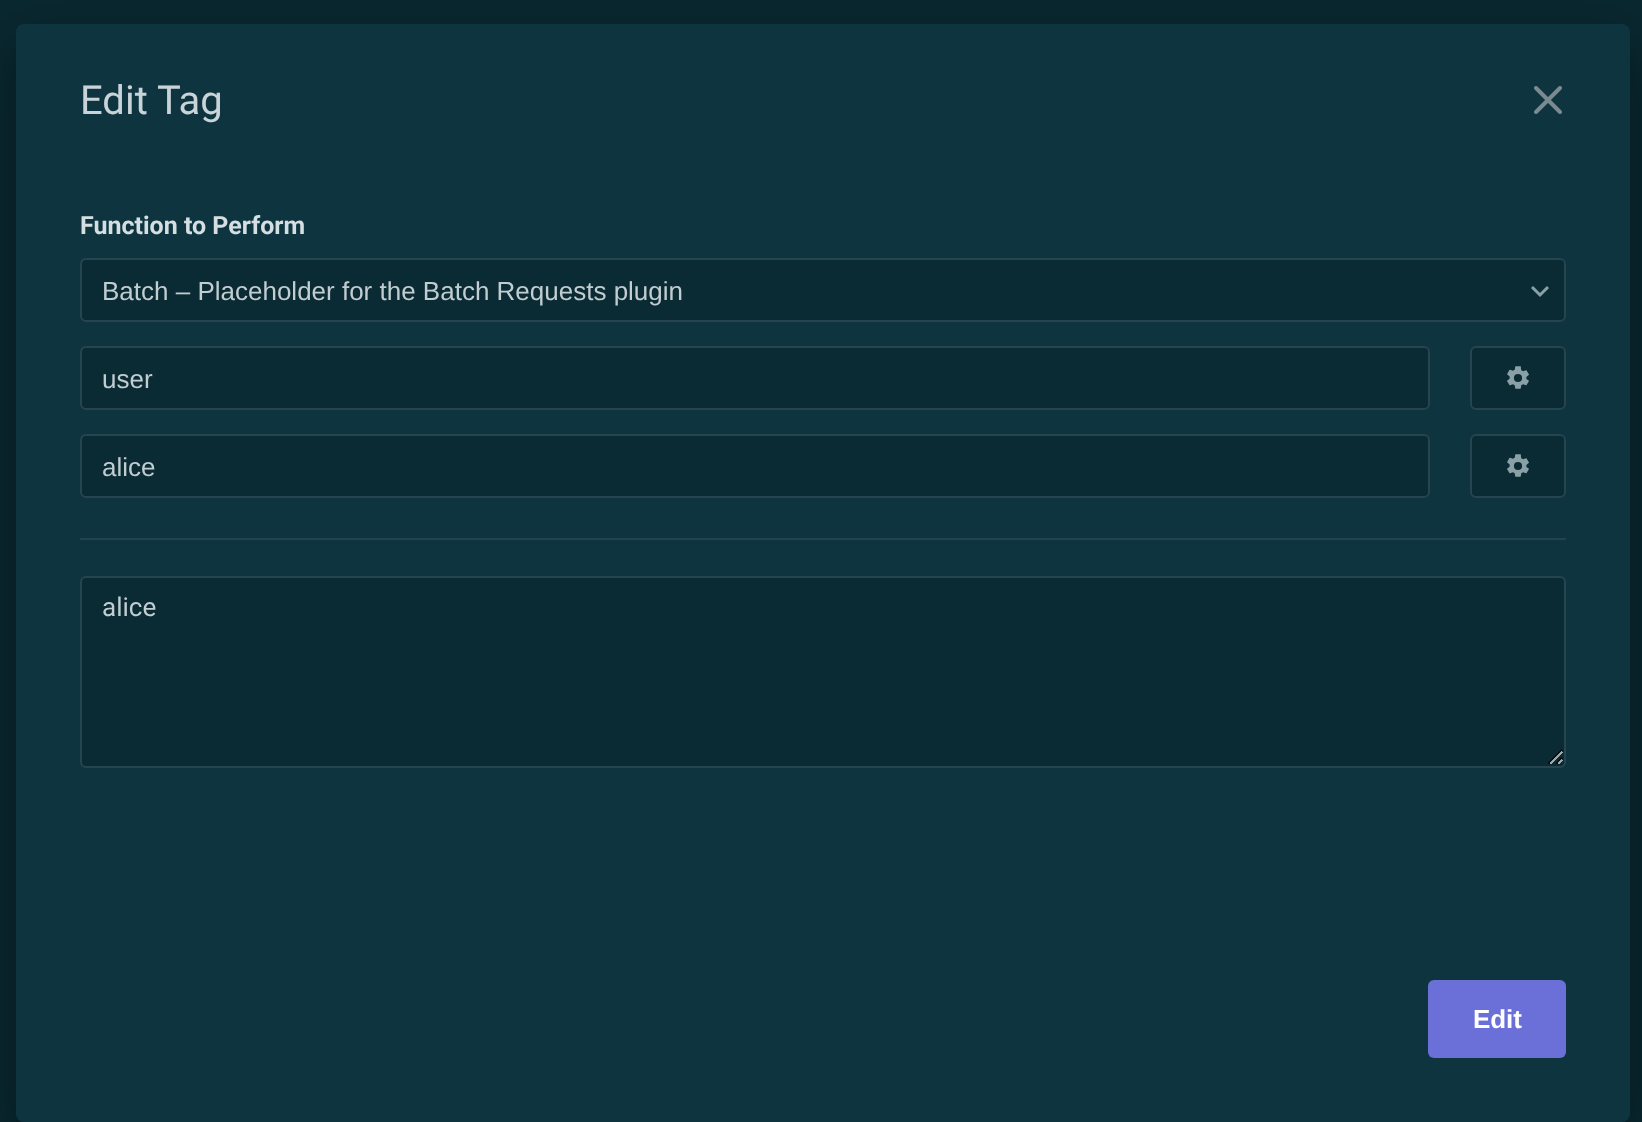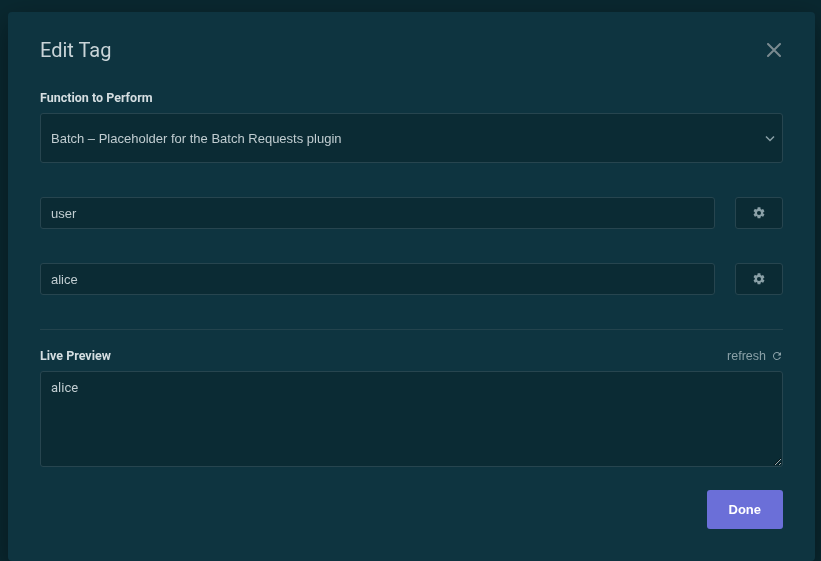--- a/index.html
+++ b/index.html
@@ -19,52 +19,52 @@
     bottom: 0;
     background: #0e3440;
     border-radius: 4px;
     padding: 26px 32px 32px 32px;
     box-shadow: 0 10px 30px rgba(0,0,0,.4);
   }
   .modal-header {
     display: flex;
     justify-content: space-between;
     align-items: center;
-    margin-bottom: 28px;
+    margin-bottom: 44px;
   }
   .modal-title {
     font-size: 20px;
     font-weight: 400;
     color: #c9d4d8;
   }
   .close-btn {
     background: none;
     border: none;
     color: #7a8a90;
     cursor: pointer;
     padding: 2px;
     display: flex;
     align-items: center;
     justify-content: center;
   }
-  .form-group { margin-bottom: 34px; }
+  .form-group { margin-bottom: 12px; }
   .label {
     display: block;
     font-size: 12.5px;
     font-weight: 700;
     color: #d5dee1;
     margin-bottom: 8px;
   }
   .field-row {
     display: flex;
     gap: 20px;
   }
   .select {
     width: 100%;
-    height: 50px;
+    height: 32px;
     background: #0b2b34;
     border: 1px solid #27454f;
     border-radius: 3px;
     color: #c1cdd1;
     font-size: 13px;
     padding: 0 10px;
     appearance: none;
     -webkit-appearance: none;
   }
   .select-wrap {
@@ -197,29 +197,20 @@
         <svg width="14" height="14" viewBox="0 0 24 24" fill="currentColor">
             <path d="M19.14,12.94a7.07,7.07,0,0,0,.05-.94,7.07,7.07,0,0,0-.05-.94l2.03-1.58a.49.49,0,0,0,.12-.61l-1.92-3.32a.49.49,0,0,0-.59-.22l-2.39.96a7.22,7.22,0,0,0-1.62-.94l-.36-2.54A.49.49,0,0,0,13.93,2H10.07a.49.49,0,0,0-.48.41L9.23,4.95a7.22,7.22,0,0,0-1.62.94l-2.39-.96a.49.49,0,0,0-.59.22L2.71,8.47a.49.49,0,0,0,.12.61l2.03,1.58a7.07,7.07,0,0,0-.05.94,7.07,7.07,0,0,0,.05.94L2.83,14.12a.49.49,0,0,0-.12.61l1.92,3.32a.49.49,0,0,0,.59.22l2.39-.96a7.22,7.22,0,0,0,1.62.94l.36,2.54a.49.49,0,0,0,.48.41h3.86a.49.49,0,0,0,.48-.41l.36-2.54a7.22,7.22,0,0,0,1.62-.94l2.39.96a.49.49,0,0,0,.59-.22l1.92-3.32a.49.49,0,0,0-.12-.61ZM12,15.5A3.5,3.5,0,1,1,15.5,12,3.5,3.5,0,0,1,12,15.5Z"></path>
           </svg>
       </button>
     </div>
   </div>
 
   <hr class="divider">
 
   <div class="form-group">
-    <div class="preview-header">
-      <label class="label" style="margin-bottom:0">Live Preview</label>
-      <button class="refresh-btn">
-        <span>refresh</span>
-        <svg width="12" height="12" viewBox="0 0 24 24" fill="currentColor">
-            <path d="M17.65,6.35A8,8,0,1,0,19.73,14H17.65a6,6,0,1,1-1.42-6.22L13,11h7V4Z"></path>
-          </svg>
-      </button>
-    </div>
     <textarea class="textarea" style="">alice</textarea>
   </div>
 
   <div class="footer">
-    <button class="done-btn">Done</button>
+    <button class="done-btn">Edit</button>
   </div>
 
 </div>
 
 </body></html>

